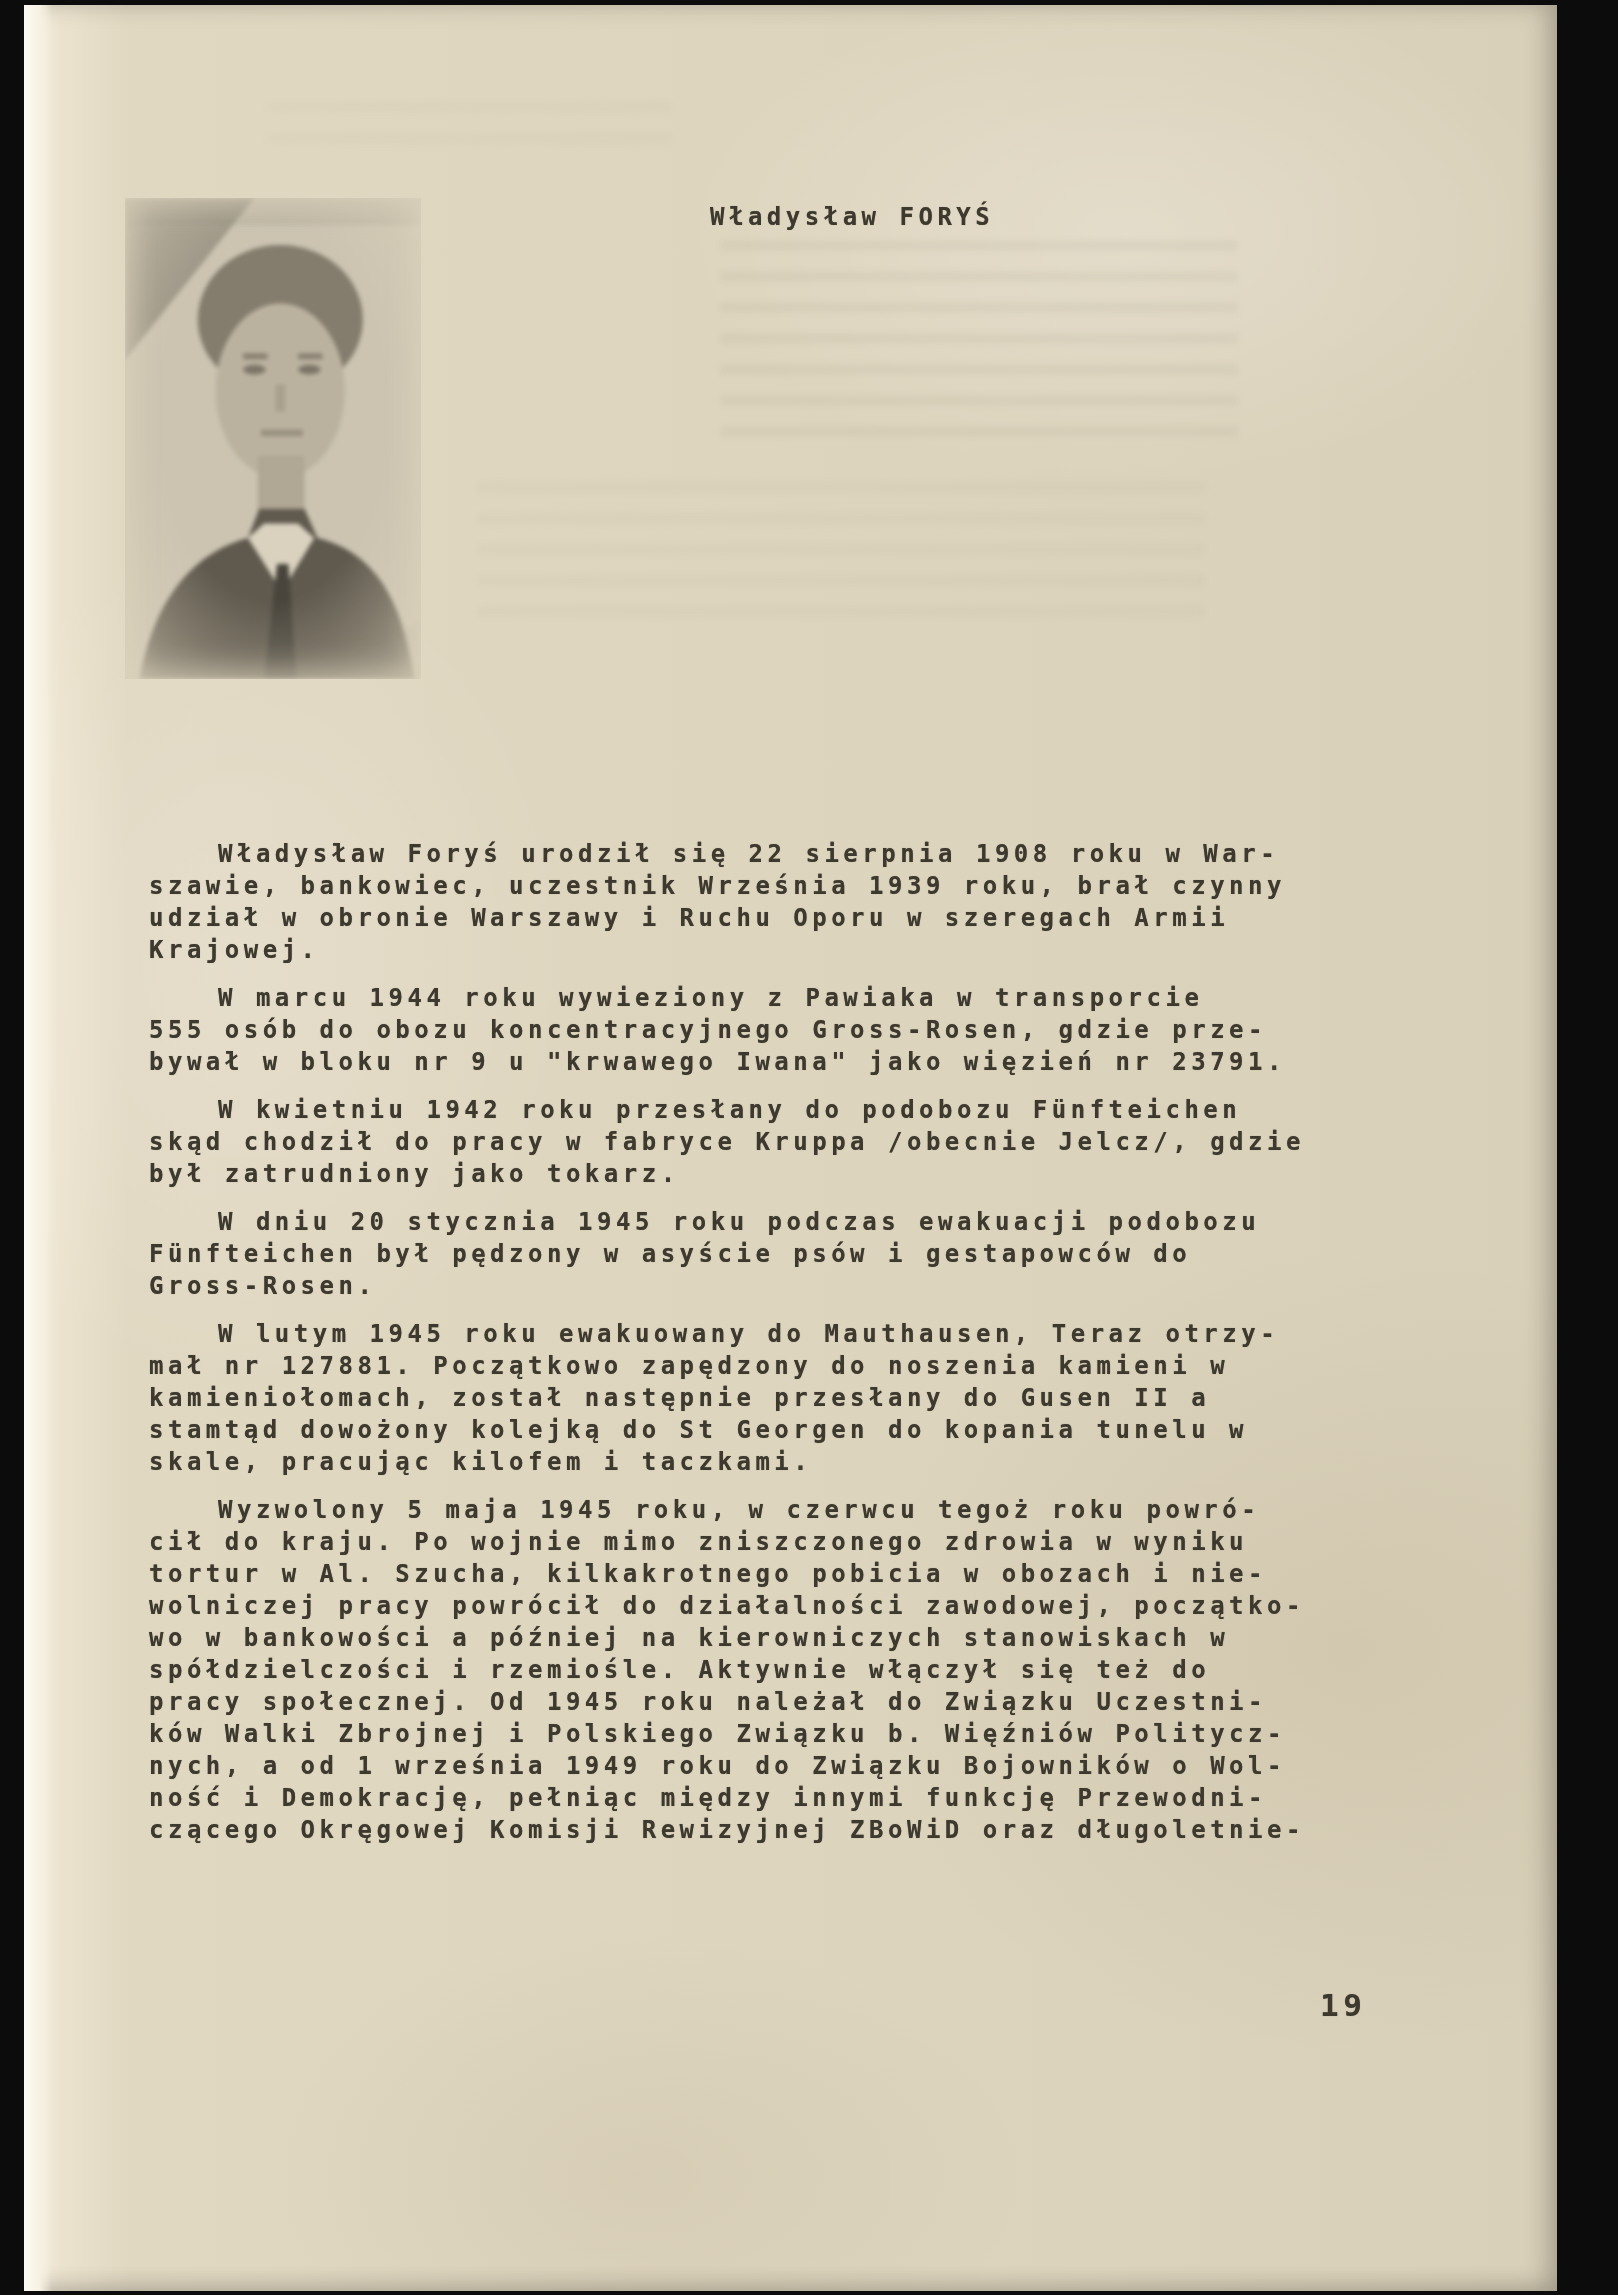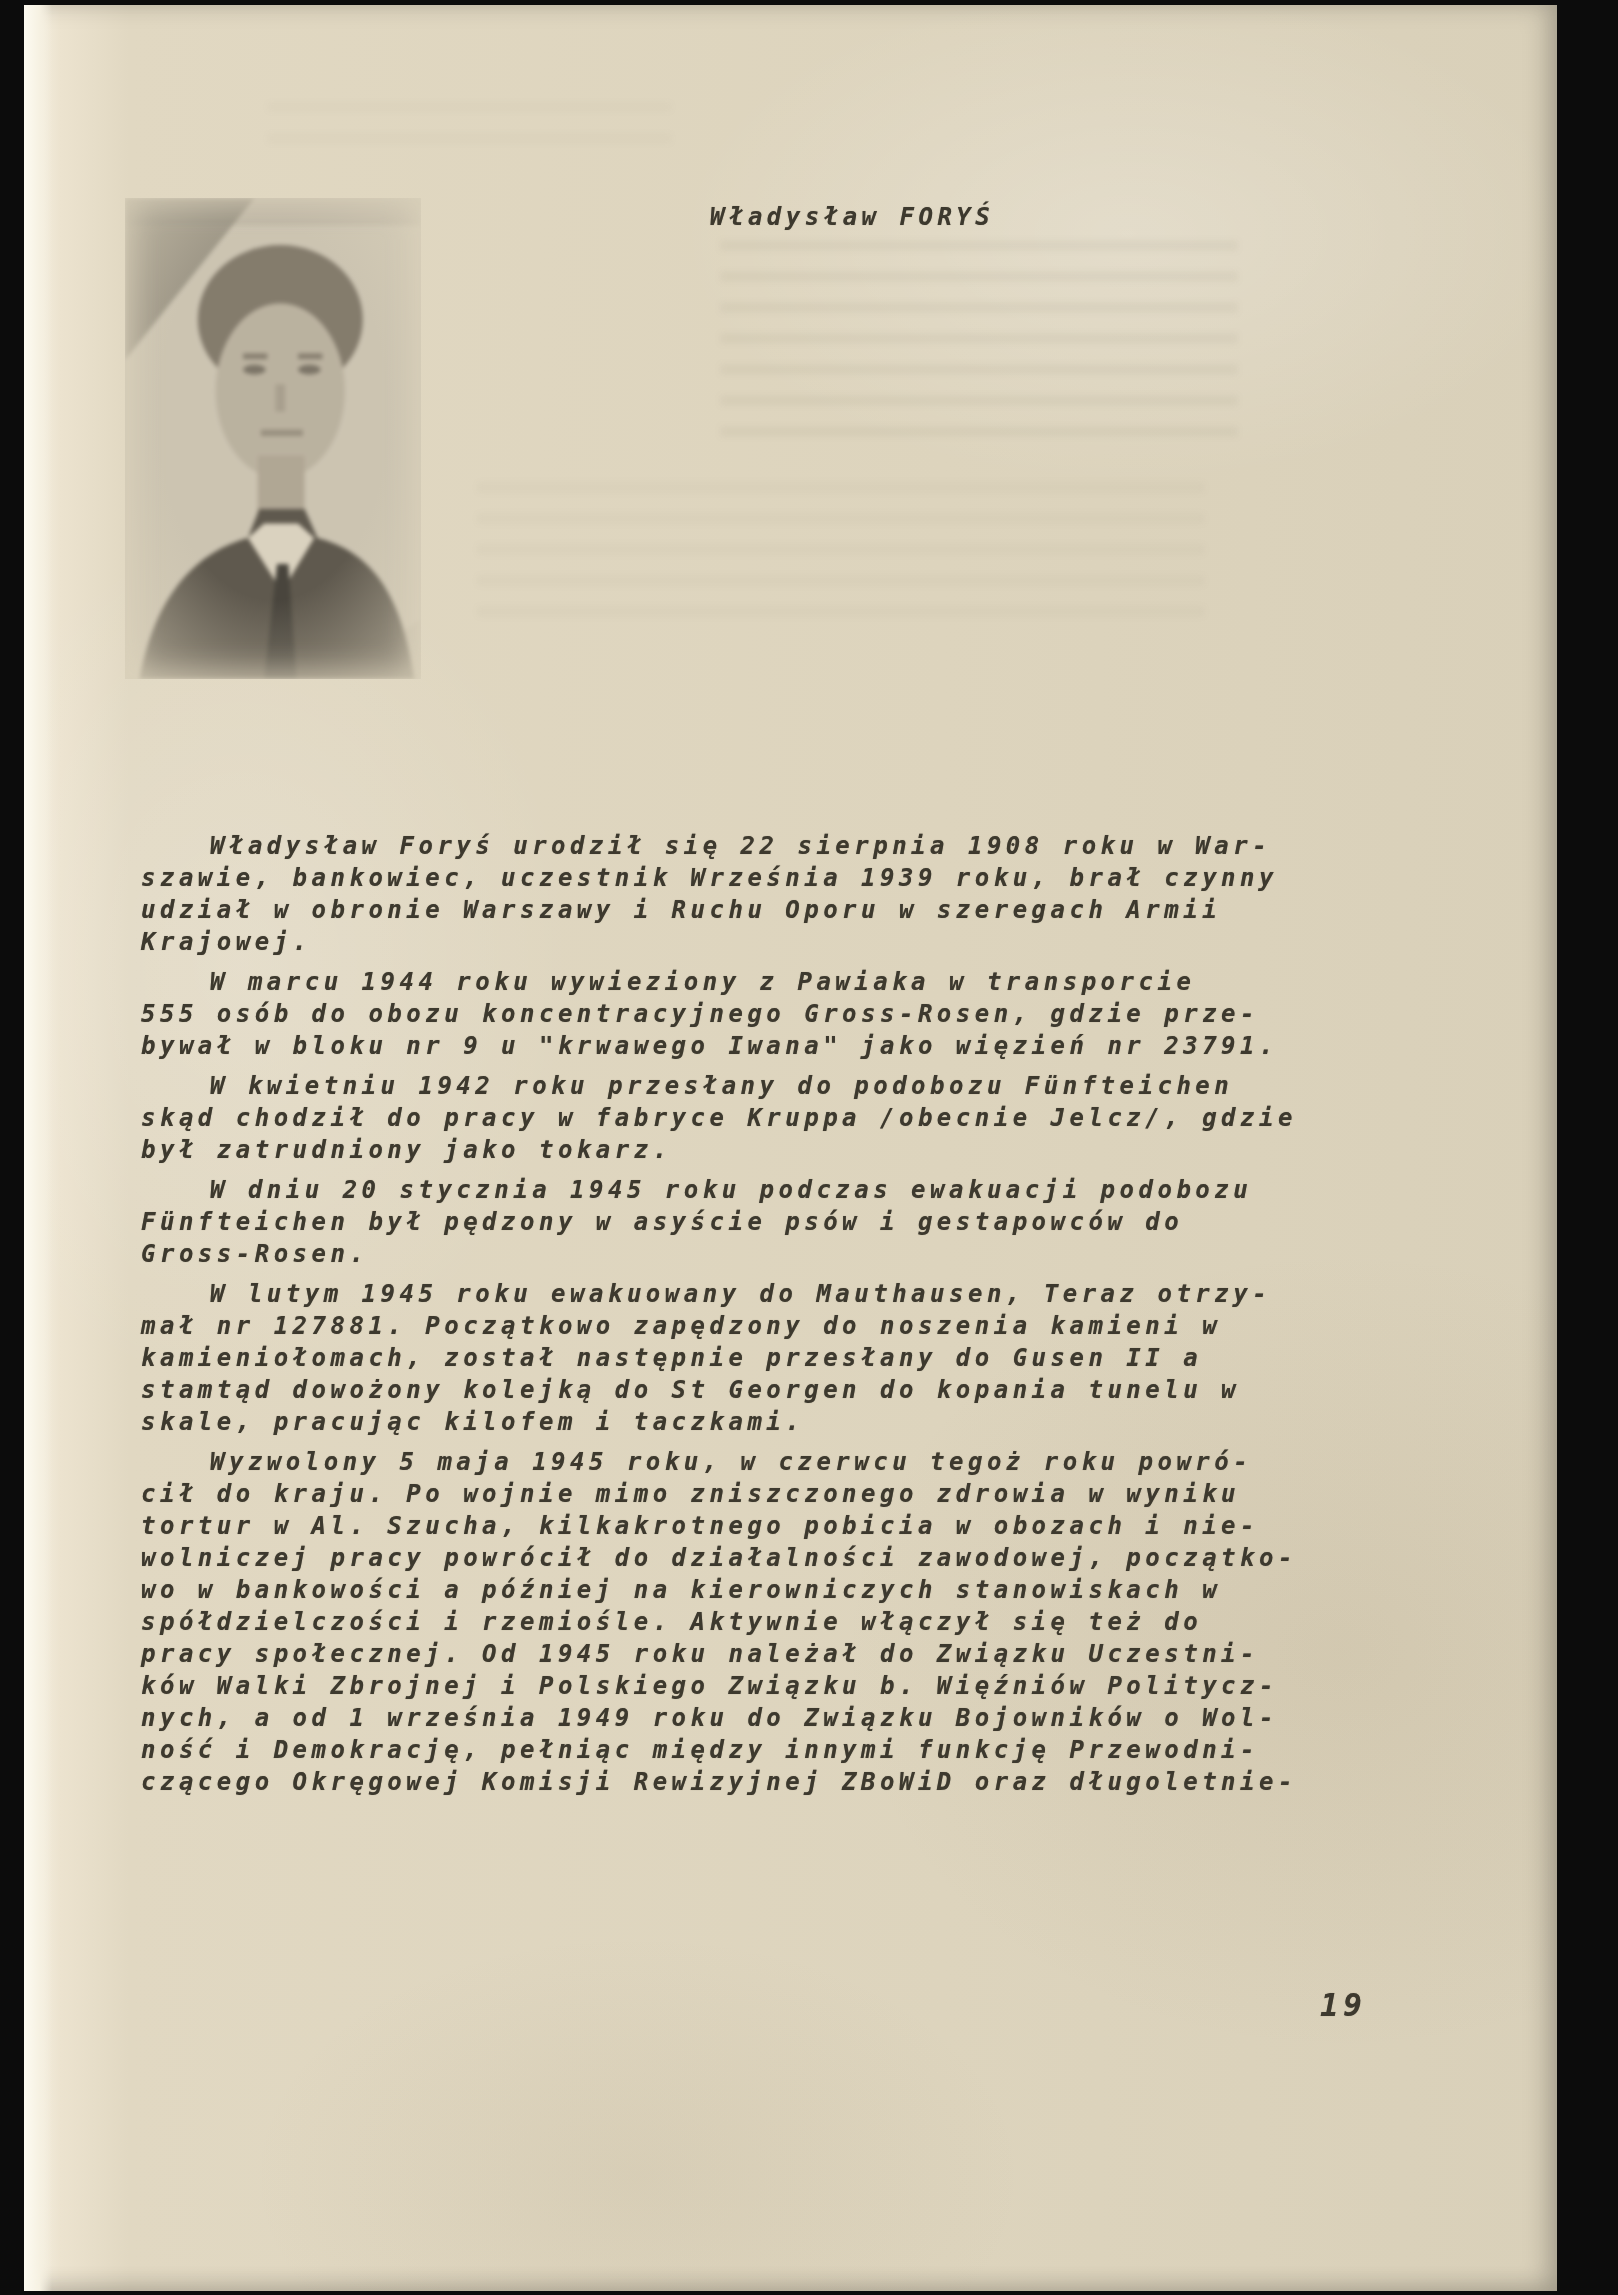--- a/index.html
+++ b/index.html
@@ -1,15 +1,15 @@
 <!DOCTYPE html>
 <html style="font-size:13px"><head>
 <meta charset="utf-8">
 <style>
-  * { margin:0; padding:0; box-sizing:border-box;font-style:italic; }
+  * { margin:0; padding:0; box-sizing:border-box; }
   html, body { width:1618px; height:2295px; overflow:hidden; }
   body {
     background:#0c0c0c;
     position:relative;
     font-family:"DejaVu Sans Mono","Liberation Mono",monospace;
   }
   .scan { position:absolute; inset:0; }
 
   
   .page {
@@ -48,21 +48,21 @@
     letter-spacing:4.5px;
     line-height:32px;
     white-space:pre-wrap;
     text-shadow: 0 0 0.8px rgba(61,57,46,0.55);
   }
   .header { position:absolute; left:686px; top:197px; }
   .header-name { line-height:31px; }
   .header-camps { line-height:31px; }
 
   .body-text { position:absolute; left:109px; top:817px; width:1278px; }
-  .para { margin:8px; text-indent:69px; }
+  .para { margin:16px; text-indent:69px; }
 
   .page-number { position:absolute; left:1296px; top:1984px; font-size:31px; }
 
   
   .smudge {
     position:absolute; pointer-events:none;
     background: repeating-linear-gradient(180deg,
       rgba(128,120,102,0.14) 0px, rgba(128,120,102,0.14) 10.5px,
       rgba(221,212,189,0) 10.5px, rgba(221,212,189,0) 31px);
     filter: blur(3.2px);

